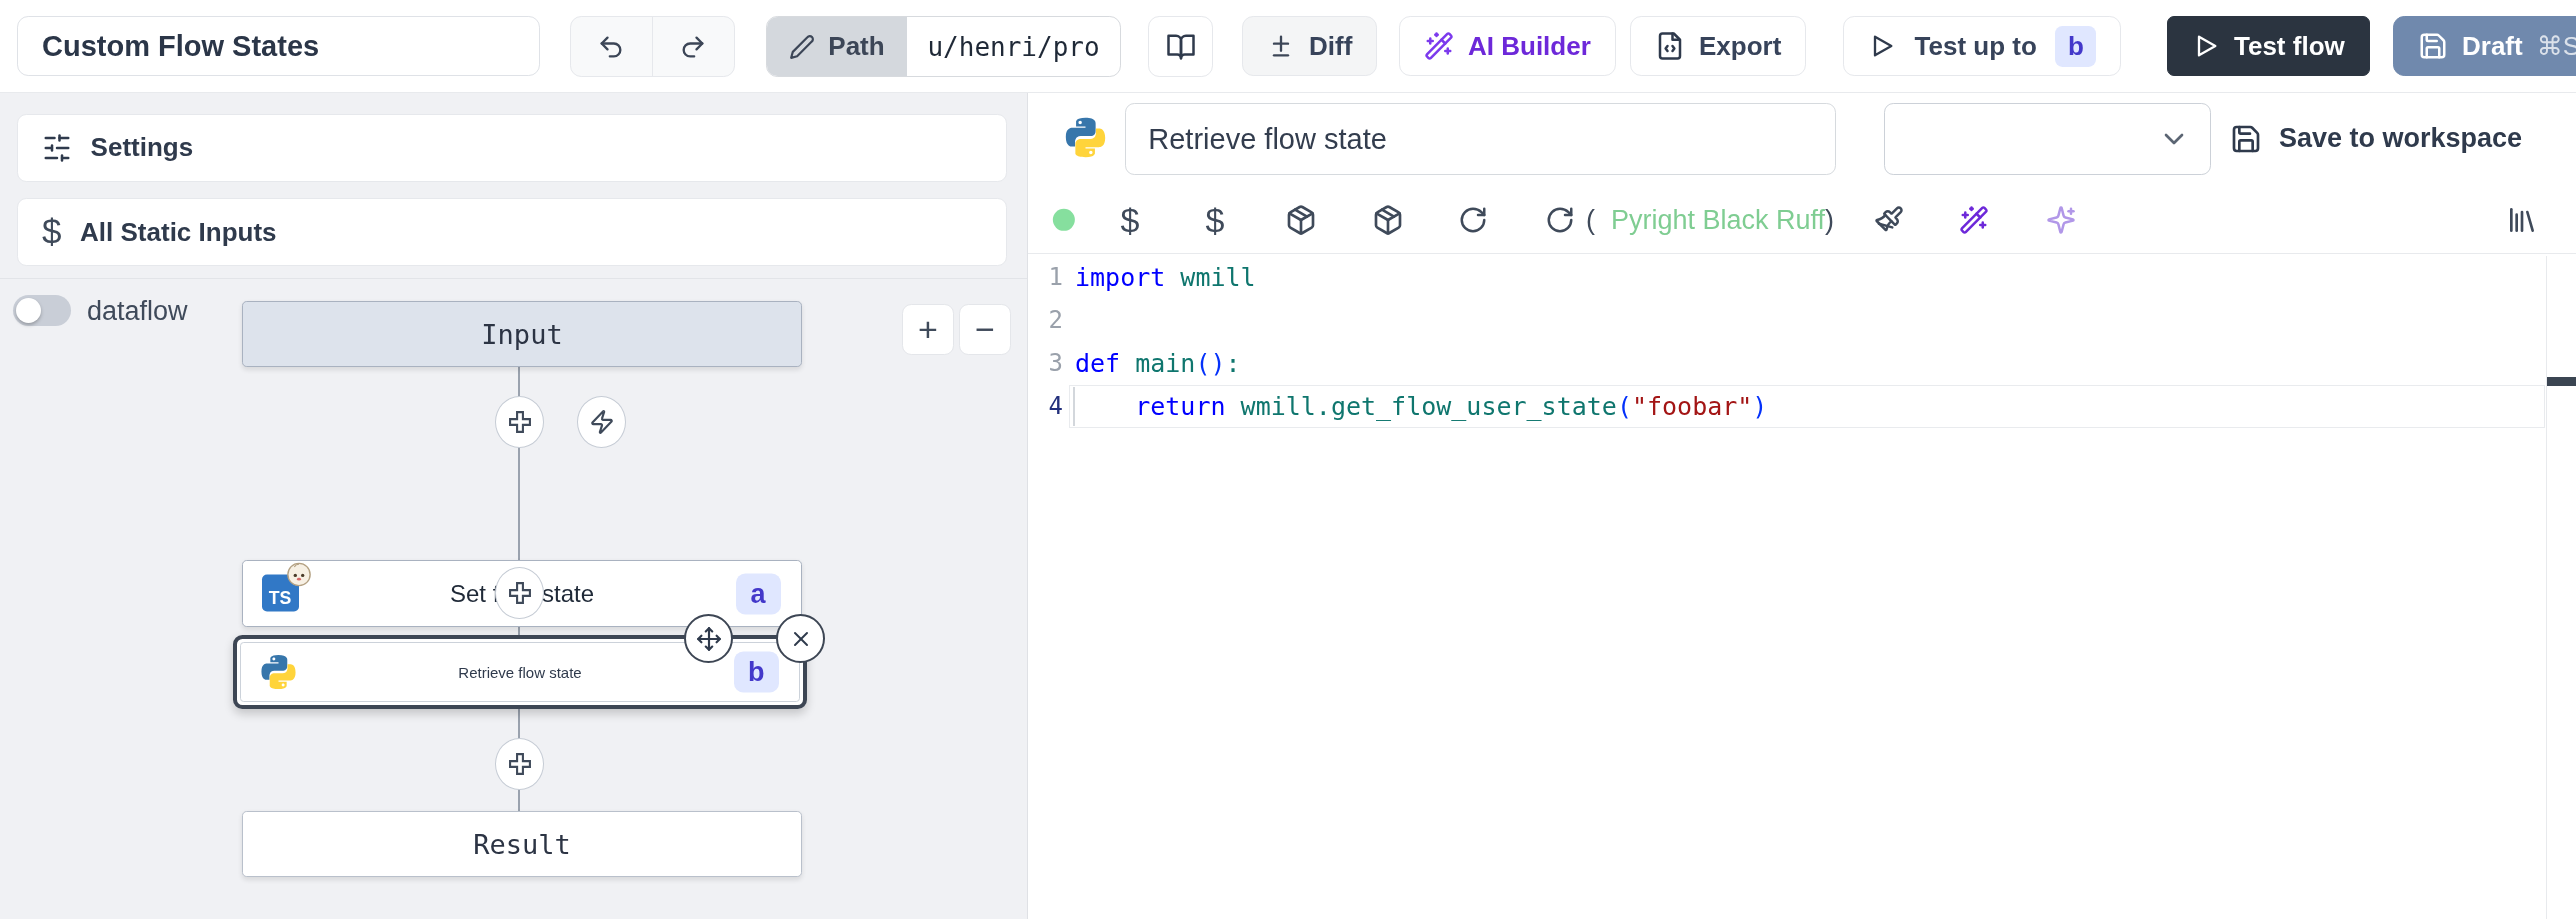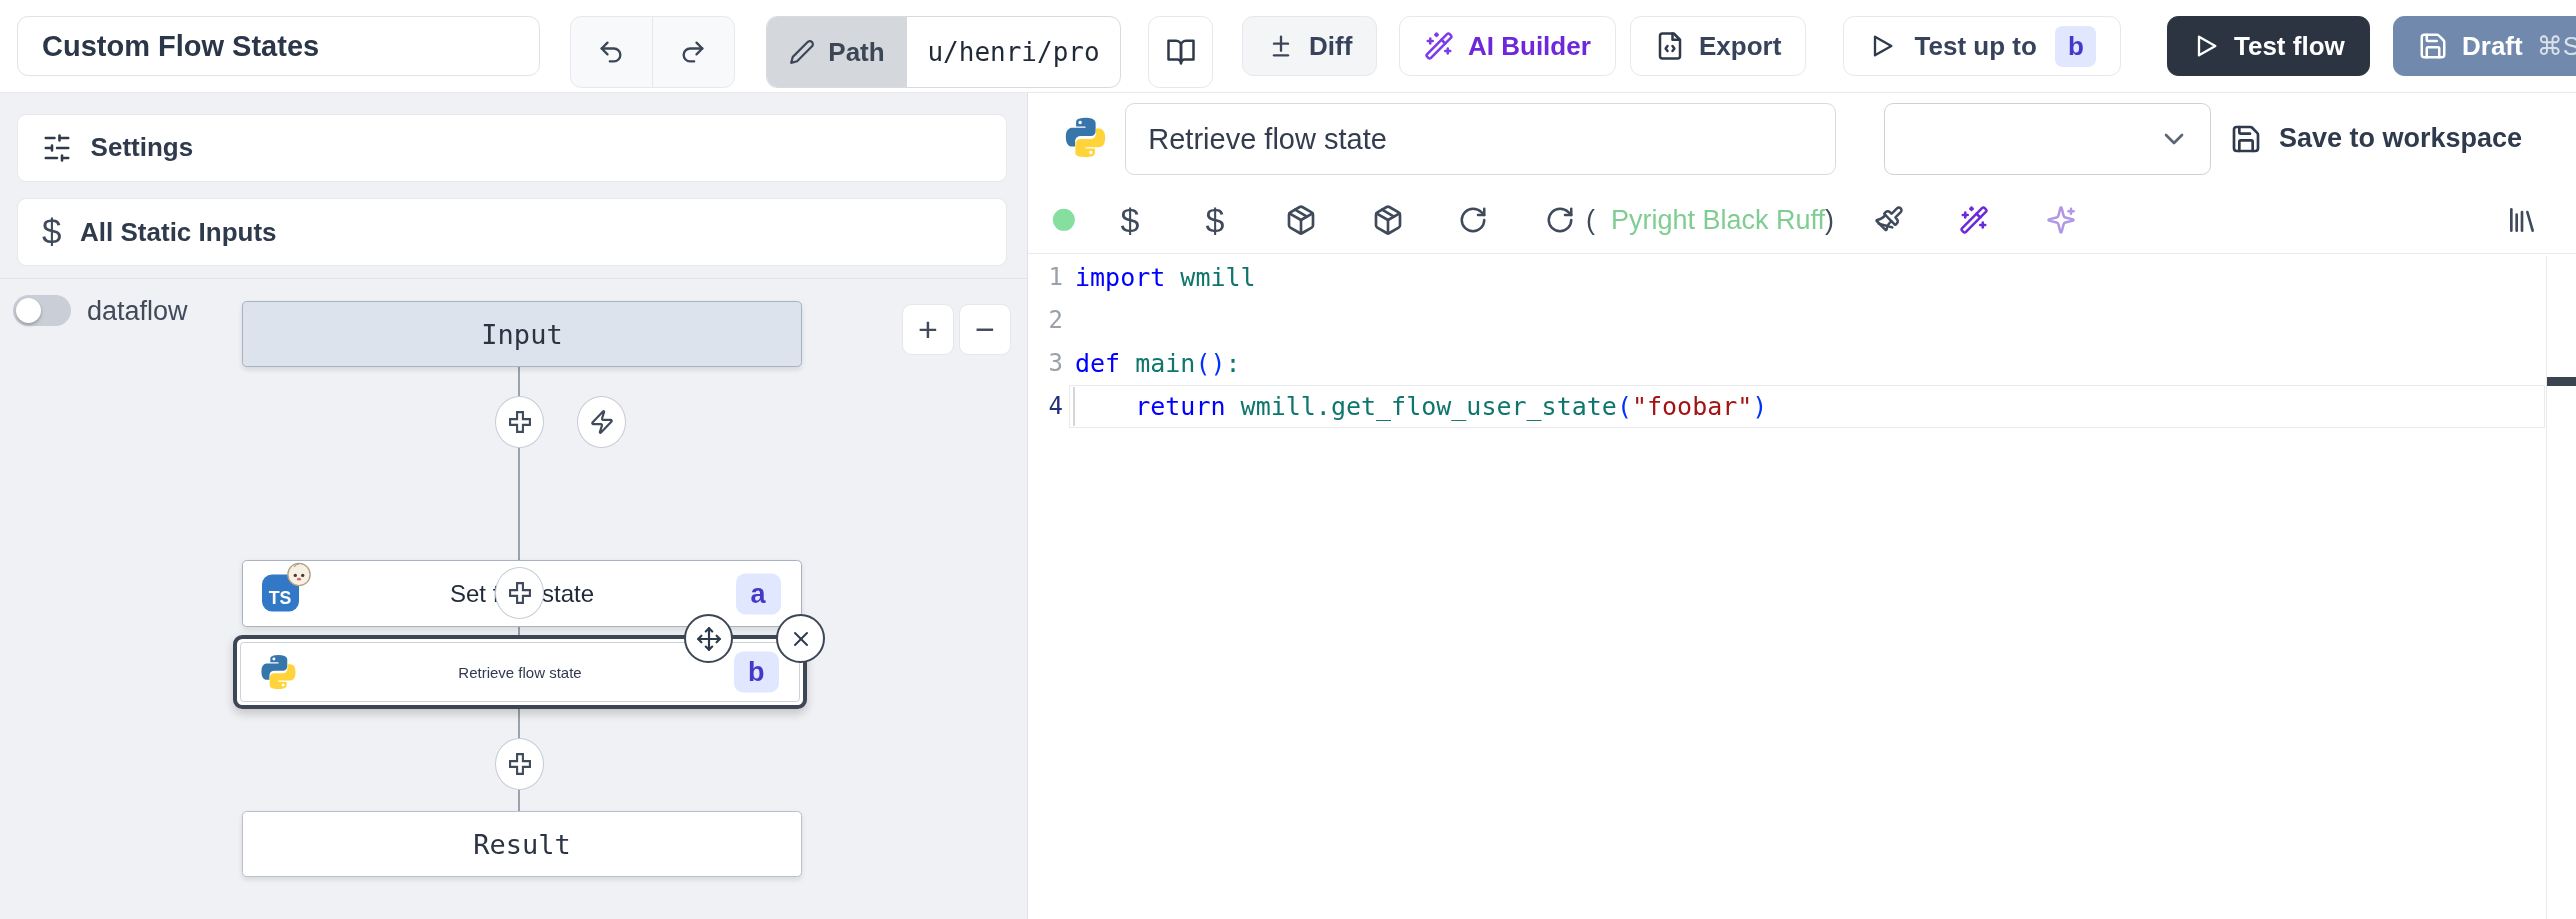--- a/index.html
+++ b/index.html
@@ -3,21 +3,21 @@
 <meta charset="utf-8">
 <style>
   * { margin:0; padding:0; box-sizing:border-box; }
   html,body { width:2576px; height:919px; overflow:hidden; background:#fff;
     font-family:"Liberation Sans", sans-serif; color:#2f3a4c; }
   .mono { font-family:"DejaVu Sans Mono", monospace; }
 
   
   .topbar { position:absolute; left:0; top:0; width:2576px; height:93px;
     background:#fff; border-bottom:1.9px solid #e8eaed; z-index:10; }
-  .tb { position:absolute; top:16px; height:72px; display:flex; align-items:center; }
+  .tb { position:absolute; top:16px; height:61px; display:flex; align-items:center; }
   .btn { display:inline-flex; align-items:center; justify-content:center; gap:14px;
     height:60px; border:1.9px solid #e6e8ec; border-radius:11.2px; background:#fff;
     font-size:26px; font-weight:700; color:#37435a; padding:0 24px; cursor:pointer; }
   .btn svg { flex:none; }
   .title-input { position:absolute; left:17px; top:16px; width:523px; height:60px;
     border:1.9px solid #dfe2e7; border-radius:11.2px; font-size:29px; font-weight:700;
     color:#2b3648; padding:0 24px; font-family:"Liberation Sans",sans-serif; background:#fff; }
   .undo-group { left:570px; width:165px; border:1.9px solid #e6e8ec; border-radius:11.2px;
     background:#f8f9fa; overflow:hidden; }
   .undo-half { width:50%; height:100%; display:flex; align-items:center; justify-content:center; cursor:pointer; }
@@ -52,21 +52,21 @@
   .toggle-label { position:absolute; left:87px; top:203px; font-size:27px; color:#3f4a5a; }
 
   .gnode { position:absolute; left:242px; width:560px; background:#fff;
     border:1.9px solid #a9b2c0; border-radius:4.7px; display:flex; align-items:center;
     justify-content:center; box-shadow:0 2.8px 5.6px rgba(0,0,0,.10); cursor:pointer; z-index:2; }
   .gnode.virtual { background:#dde3ec; color:#2c3444; font-size:27px; }
   .gnode .nlabel { font-size:24px; color:#1f2937; }
   .node-badge { position:absolute; right:20.5px; top:50%; transform:translateY(-50%);
     width:45px; height:41px; border-radius:9.3px; font-size:27px; }
   .node-icon { position:absolute; left:18.6px; top:50%; transform:translateY(-50%); width:39px; height:39px; }
-  .ts-square { width:37px; height:37px; background:#3178c6; border-radius:10px; color:#fff;
+  .ts-square { width:37px; height:37px; background:#3178c6; border-radius:5px; color:#fff;
     font-weight:700; font-size:17.7px; display:flex; align-items:flex-end; justify-content:center; padding-bottom:2.8px; }
   .bun-face { position:absolute; right:-11.2px; top:-13px; width:26px; height:26px; }
   .edge-line { position:absolute; left:518px; top:265px; width:1.9px; height:453px; background:#9aa2ae; z-index:1; }
   .connector { position:absolute; width:49px; height:52px; background:#fff;
     border:1.9px solid #c6ccd5; border-radius:50%; display:flex; align-items:center;
     justify-content:center; z-index:3; cursor:pointer; }
   .sel-wrap { position:absolute; left:233px; top:542px; width:574px; height:74px;
     border:4.7px solid #3d4654; border-radius:9.3px; background:#fff; padding:2.8px;
     box-shadow:0 4.7px 9.3px rgba(0,0,0,.18); z-index:2; }
   .sel-inner { position:relative; width:100%; height:100%; border:0.9px solid #ccd2da;
@@ -189,21 +189,21 @@
   </button>
 
   <button class="tb btn" style="left:1843px; gap:18.6px;">
     <svg width="28" height="28" viewBox="0 0 24 24" fill="none" stroke="#2f3a4c" stroke-width="2" stroke-linejoin="round">
         <path d="m6 4 14 8-14 8z"></path>
       </svg>
     <span>Test up to</span>
     <span class="badge tb-badge">b</span>
   </button>
 
-  <button class="tb btn dark-btn" style="left:2167px;">
+  <button class="tb btn dark-btn" style="left:2167px;border-radius:7px;">
     <svg width="28" height="28" viewBox="0 0 24 24" fill="none" stroke="#fff" stroke-width="2" stroke-linejoin="round">
         <path d="m6 4 14 8-14 8z"></path>
       </svg>
     <span>Test flow</span>
   </button>
 
   <button class="tb btn draft-btn" style="left:2393px;">
     <svg width="30" height="30" viewBox="0 0 24 24" fill="none" stroke="#fff" stroke-width="2" stroke-linecap="round" stroke-linejoin="round">
         <path d="M15.2 3a2 2 0 0 1 1.4.6l3.8 3.8a2 2 0 0 1 .6 1.4V19a2 2 0 0 1-2 2H5a2 2 0 0 1-2-2V5a2 2 0 0 1 2-2z"></path>
         <path d="M17 21v-7a1 1 0 0 0-1-1H8a1 1 0 0 0-1 1v7"></path>

